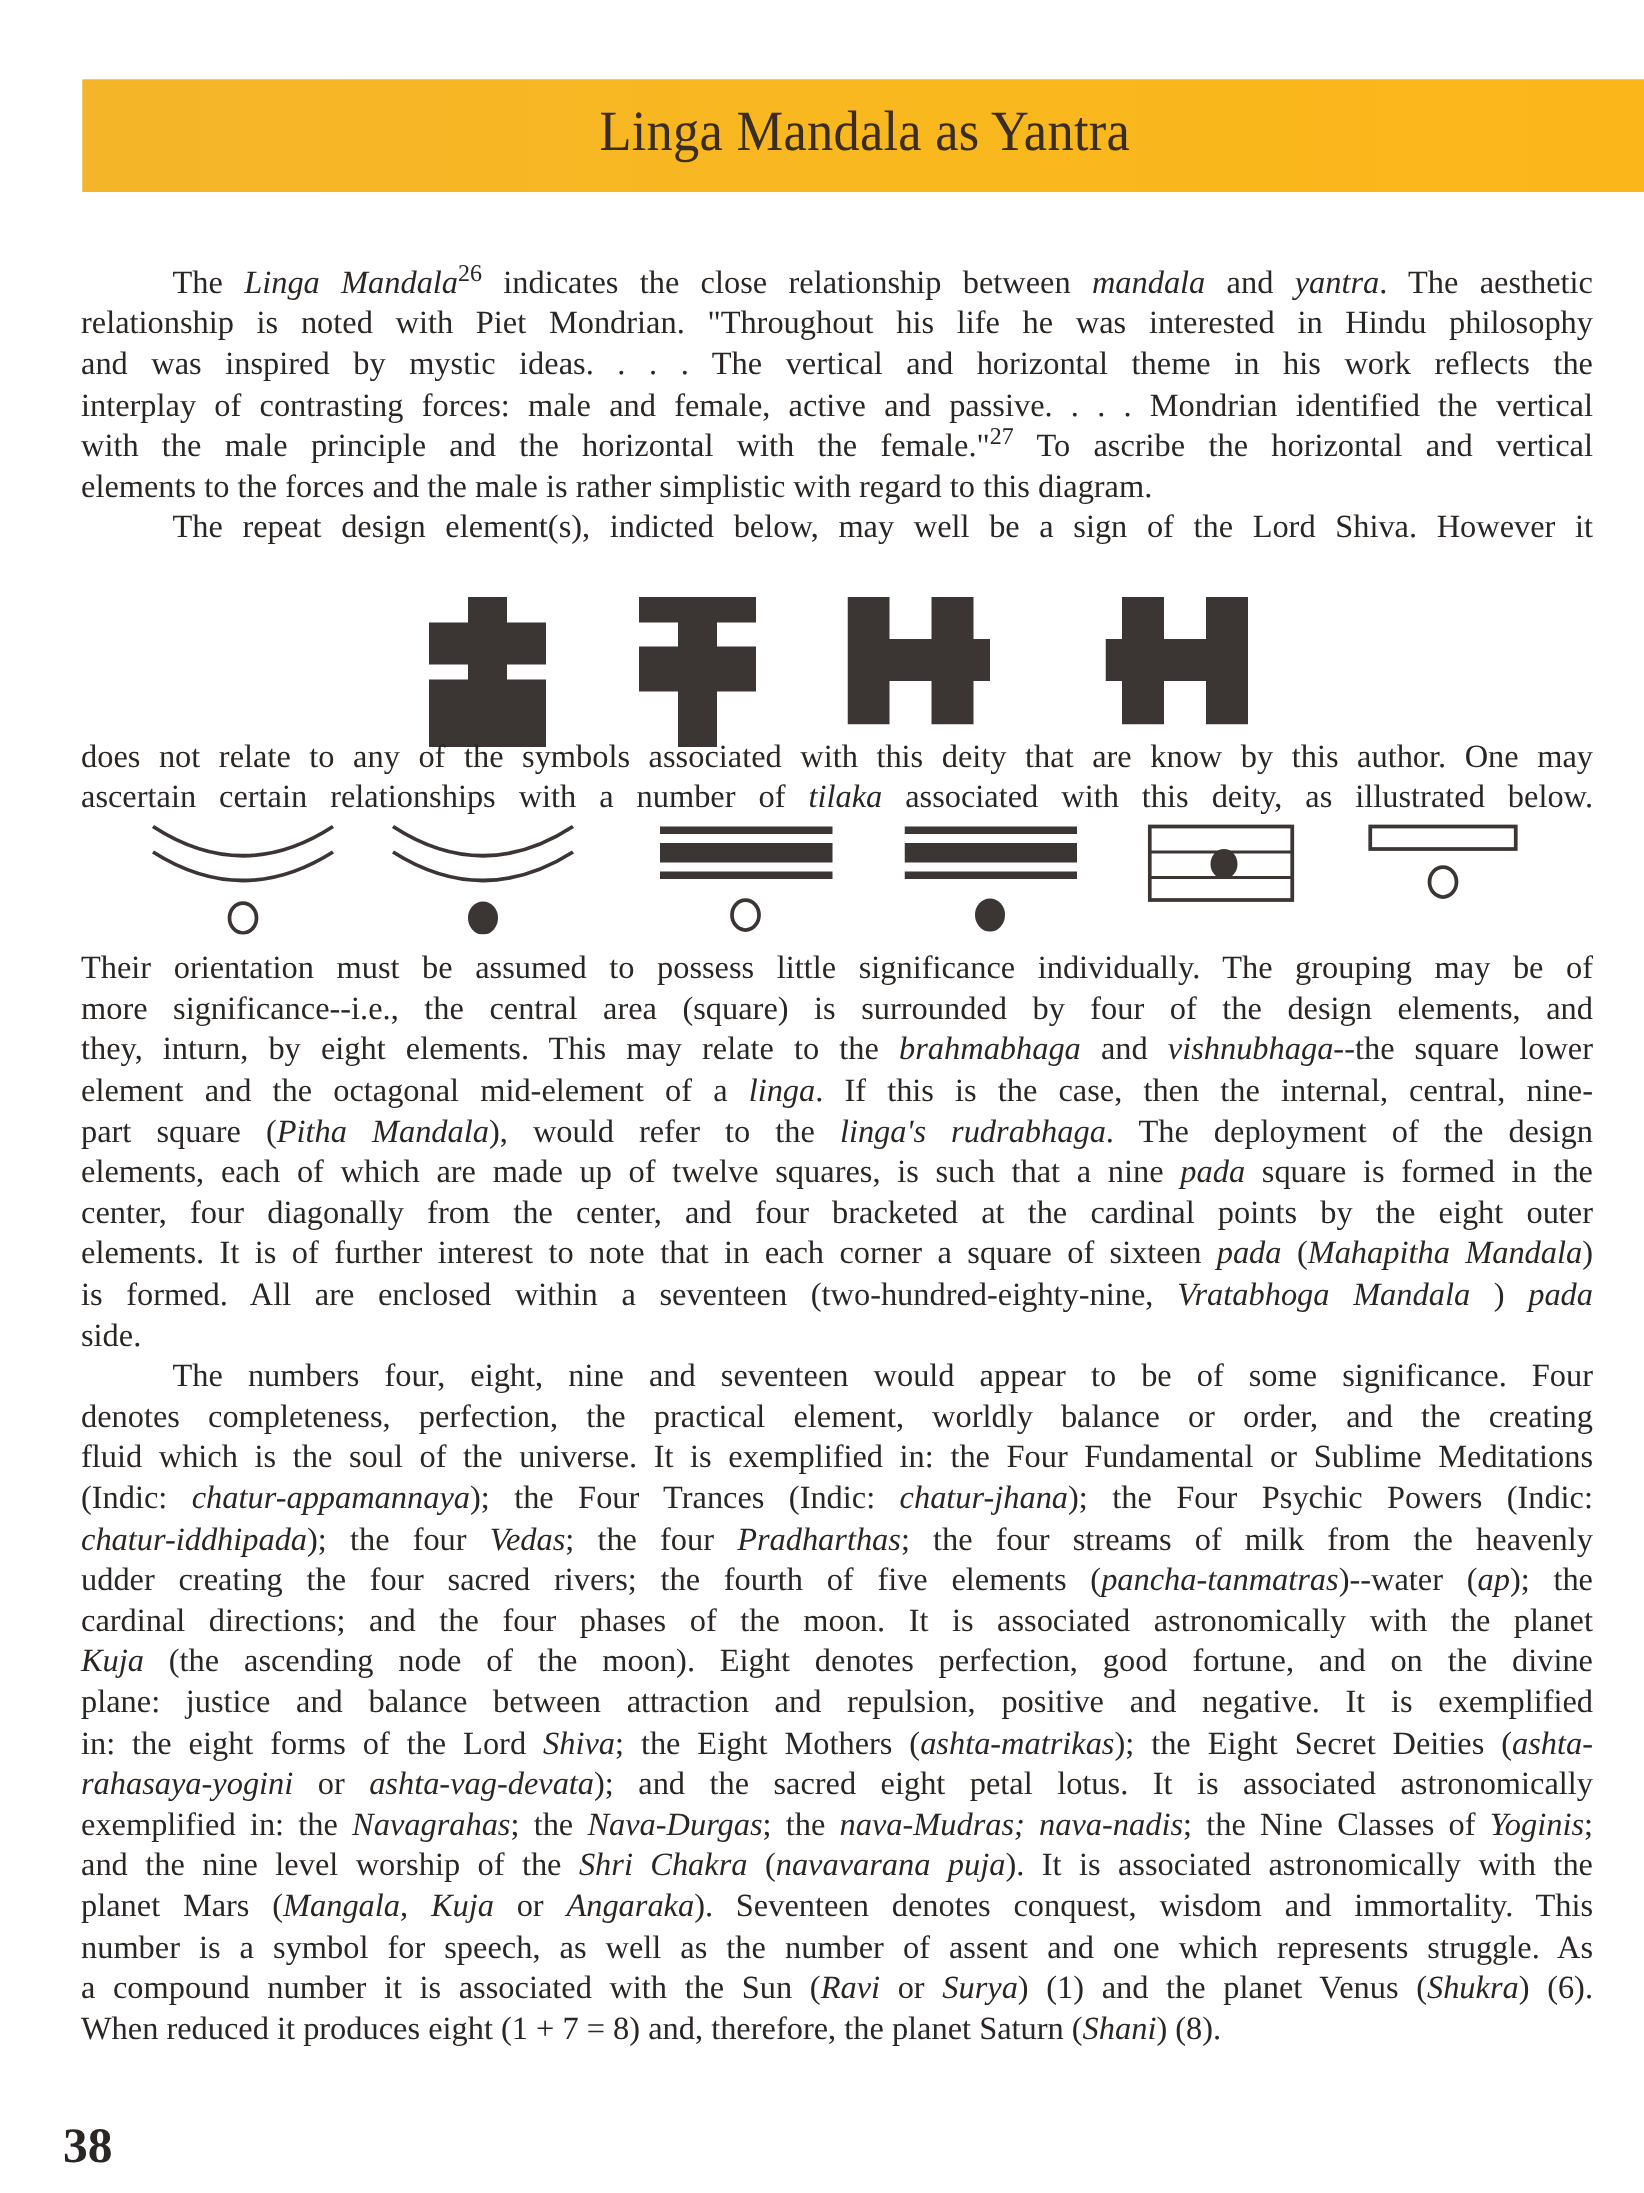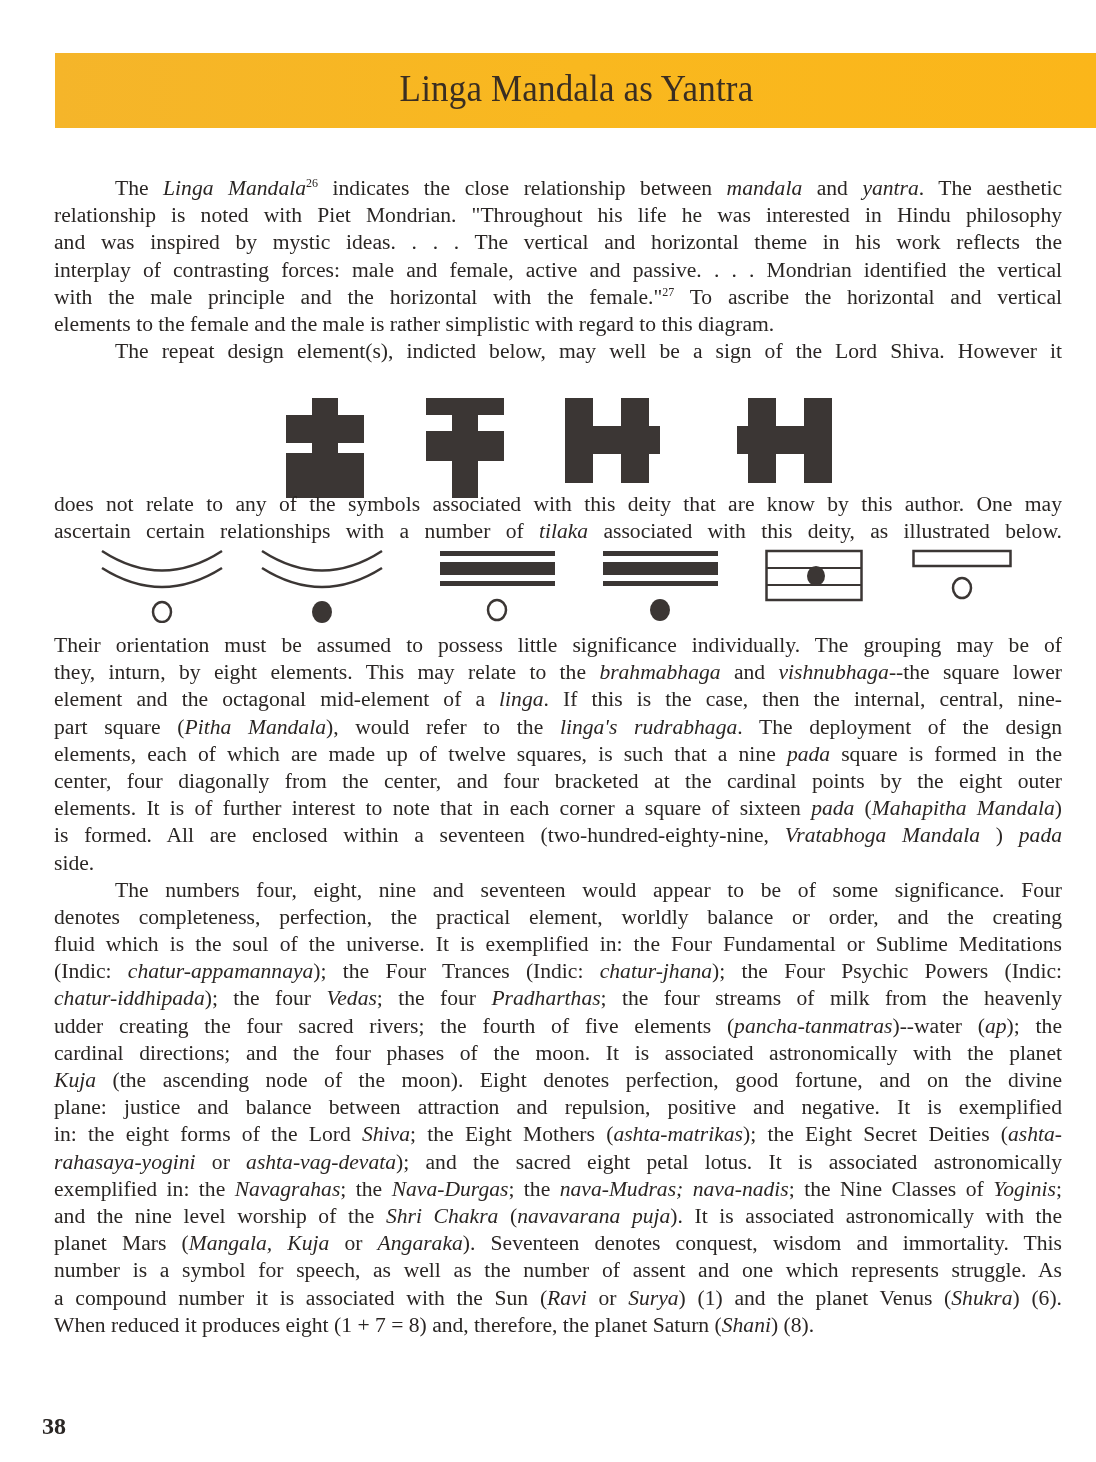--- a/index.html
+++ b/index.html
@@ -19,47 +19,47 @@
     color: #3a2e22; letter-spacing: 0.2px; transform: scaleX(0.92);
   }
   .text { position: absolute; left: 54px; width: 1008px; font-size: 21.6px; }
   .line {
     display: block; height: 27.2px; line-height: 27.2px; white-space: nowrap;
     text-align: justify; text-align-last: justify;
   }
   .line.last { text-align-last: left; }
   .line.indent { padding-left: 61px; }
   .line i { font-style: italic; }
-  sup { font-size: 12px; vertical-align: 8px; line-height: 0; }
+  sup { font-size: 16px; vertical-align: 8px; line-height: 0; }
   #block1 { top: 175px; }
   #block2 { top: 491px; }
   #block3 { top: 632px; }
   .shiva-row { position: absolute; left: 285px; top: 398px; }
   .shiva { position: absolute; }
   .tilaka-row { position: absolute; left: 0; top: 548px; width: 1096px; height: 80px; }
   .tilaka { position: absolute; }
   .page-number {
-    position: absolute; left: 42px; top: 1413px; font-size: 24px; font-weight: bold;
+    position: absolute; left: 42px; top: 1413px; font-size: 33px; font-weight: bold;
     color: #2a2624; font-family: "Liberation Serif", serif;
   }
 </style>
 </head>
 <body>
 
 <div class="banner">
   <h1>Linga Mandala as Yantra</h1>
 </div>
 
 <div class="text" id="block1">
     <span class="line indent"><span>The </span><i>Linga Mandala</i><sup>26</sup><span> indicates the close relationship between </span><i>mandala</i><span> and </span><i>yantra</i><span>. The aesthetic</span></span>
     <span class="line"><span>relationship is noted with Piet Mondrian. "Throughout his life he was interested in Hindu philosophy</span></span>
     <span class="line"><span>and was inspired by mystic ideas. . . . The vertical and horizontal theme in his work reflects the</span></span>
     <span class="line"><span>interplay of contrasting forces: male and female, active and passive. . . . Mondrian identified the vertical</span></span>
     <span class="line"><span>with the male principle and the horizontal with the female."</span><sup>27</sup><span> To ascribe the horizontal and vertical</span></span>
-    <span class="line last"><span>elements to the female and the male is rather simplistic with regard to this diagram.</span></span>
+    <span class="line last"><span>elements to the forces and the male is rather simplistic with regard to this diagram.</span></span>
     <span class="line indent"><span>The repeat design element(s), indicted below, may well be a sign of the Lord Shiva. However it</span></span>
   </div>
 
 <div class="shiva-row">
   <svg class="shiva" style="left:0;top:0" width="80" height="100" viewBox="0 0 80 100">
     <path d="M27 0 H53 V17 H79 V45 H53 V55 H79 V100 H1 V55 H27 V45 H1 V17 H27 Z" fill="#3b3634"></path>
   </svg>
   <svg class="shiva" style="left:140px;top:0" width="80" height="100" viewBox="0 0 80 100">
     <path d="M1 0 H79 V17 H53 V33 H79 V63 H53 V100 H27 V63 H1 V33 H27 V17 H1 Z" fill="#3b3634"></path>
   </svg>
@@ -106,20 +106,21 @@
     <ellipse cx="51" cy="28" rx="9" ry="10" fill="#3b3634"></ellipse>
   </svg>
   <svg class="tilaka" style="left:912px;top:0" width="102" height="60" viewBox="0 0 102 60">
     <rect x="1.5" y="3" width="97" height="15" fill="none" stroke="#3b3634" stroke-width="2.5"></rect>
     <ellipse cx="50" cy="40" rx="9" ry="10" fill="none" stroke="#3b3634" stroke-width="2.5"></ellipse>
   </svg>
 </div>
 
 <div class="text" id="block3">
     <span class="line"><span>Their orientation must be assumed to possess little significance individually. The grouping may be of</span></span>
+    <span class="line"><span>more significance--i.e., the central area (square) is surrounded by four of the design elements, and</span></span>
     <span class="line"><span>they, inturn, by eight elements. This may relate to the </span><i>brahmabhaga</i><span> and </span><i>vishnubhaga</i><span>--the square lower</span></span>
     <span class="line"><span>element and the octagonal mid-element of a </span><i>linga</i><span>. If this is the case, then the internal, central, nine-</span></span>
     <span class="line"><span>part square (</span><i>Pitha Mandala</i><span>), would refer to the </span><i>linga's rudrabhaga</i><span>. The deployment of the design</span></span>
     <span class="line"><span>elements, each of which are made up of twelve squares, is such that a nine </span><i>pada</i><span> square is formed in the</span></span>
     <span class="line"><span>center, four diagonally from the center, and four bracketed at the cardinal points by the eight outer</span></span>
     <span class="line"><span>elements. It is of further interest to note that in each corner a square of sixteen </span><i>pada</i><span> (</span><i>Mahapitha Mandala</i><span>)</span></span>
     <span class="line"><span>is formed. All are enclosed within a seventeen (two-hundred-eighty-nine, </span><i>Vratabhoga Mandala</i><span> ) </span><i>pada</i></span>
     <span class="line last"><span>side.</span></span>
     <span class="line indent"><span>The numbers four, eight, nine and seventeen would appear to be of some significance. Four</span></span>
     <span class="line"><span>denotes completeness, perfection, the practical element, worldly balance or order, and the creating</span></span>

